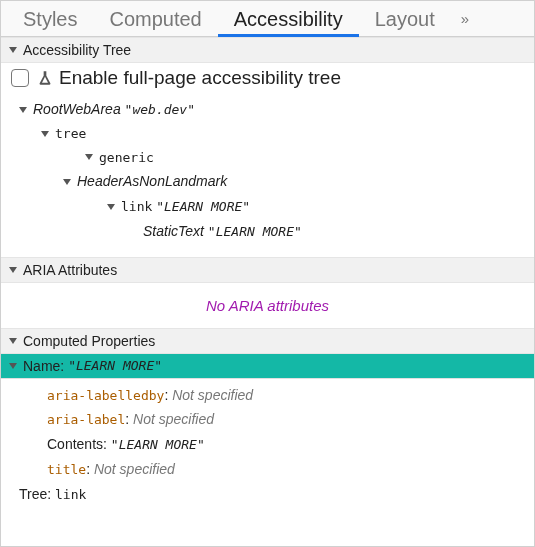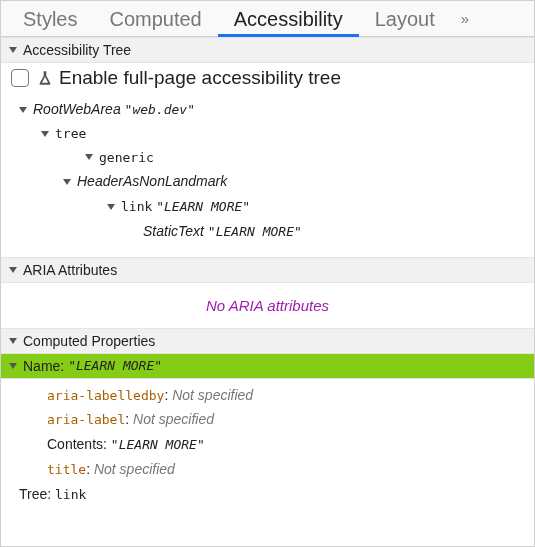--- a/index.html
+++ b/index.html
@@ -109,21 +109,21 @@
     font-size: 14px;
   }
   .prop-row { }
   .attr-name { color: #aa5d00; font-family: Menlo, Consolas, monospace; font-size: 13px; }
   .notspec { color: #777; font-style: italic; }
   .role-val { font-family: Menlo, Consolas, monospace; font-size: 13px; }
   .true-val { color: #1a1aff; font-family: Menlo, Consolas, monospace; font-size: 13px; }
   .q { font-style: italic; }
   .indent1 { padding-left: 16px; }
   .name-header {
-    background: #84cc16;
+    background: #14b8a6;
     border-bottom: 1px solid #e0e0e0;
     padding: 4px 8px;
     display: flex;
     align-items: center;
   }
 </style>
 </head>
 <body>
 
 <div class="tabs">

